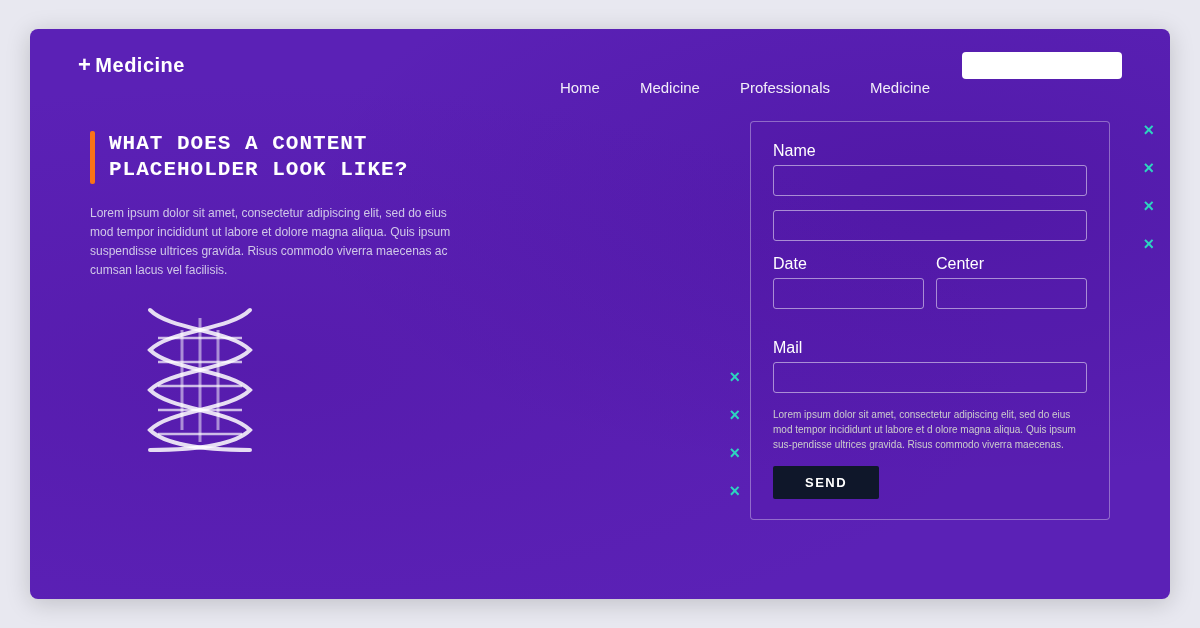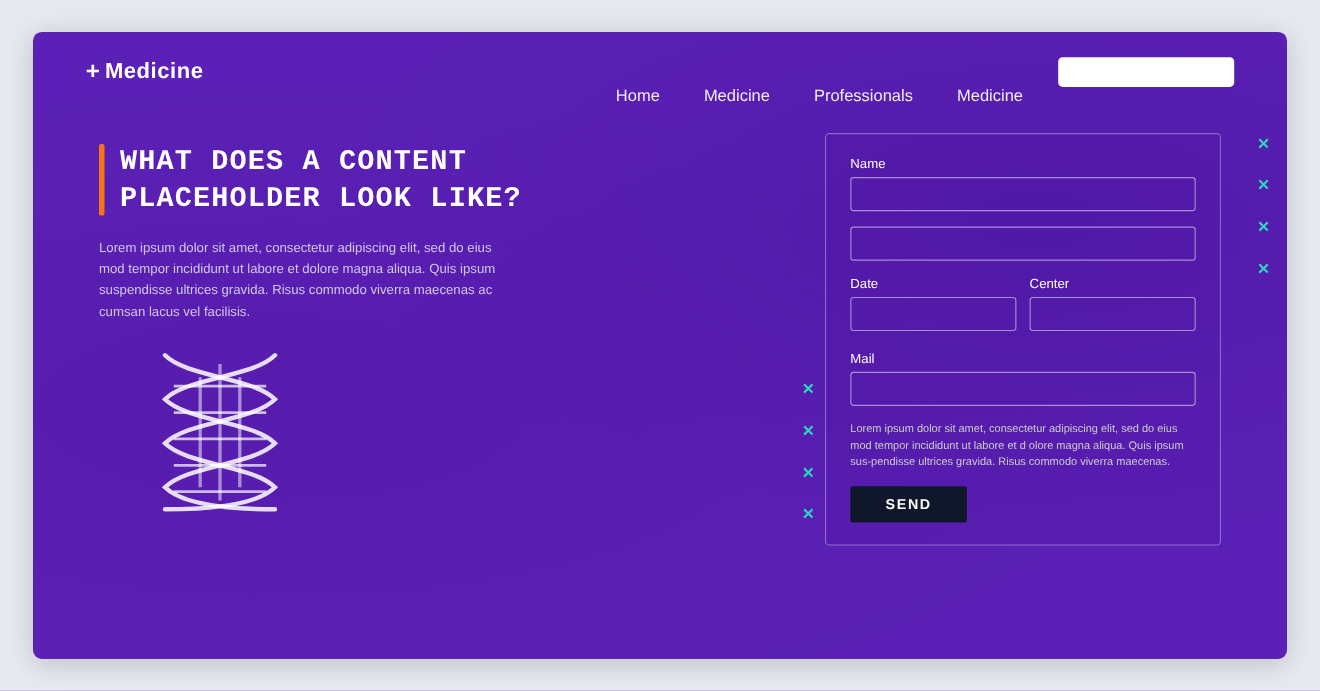--- a/index.html
+++ b/index.html
@@ -113,21 +113,21 @@
     }
 
     .orange-bar {
       width: 5px;
       background: #f97316;
       border-radius: 2px;
       flex-shrink: 0;
     }
 
     .main-heading {
-      font-size: 26px;
+      font-size: 21px;
       font-weight: 900;
       color: #fff;
       line-height: 1.25;
       text-transform: uppercase;
       letter-spacing: 1px;
       font-family: 'Courier New', monospace;
     }
 
     .body-text {
       color: #d0c8e8;
@@ -184,21 +184,21 @@
       padding: 20px 22px;
       background: rgba(80, 20, 160, 0.2);
     }
 
     .form-group {
       margin-bottom: 14px;
     }
 
     .form-label {
       color: #fff;
-      font-size: 12px;
+      font-size: 16px;
       margin-bottom: 5px;
       display: block;
     }
 
     .form-input {
       width: 100%;
       background: transparent;
       border: 1px solid rgba(255,255,255,0.5);
       border-radius: 3px;
       padding: 7px 8px;
@@ -208,21 +208,21 @@
     }
 
     .form-row {
       display: flex;
       gap: 12px;
       margin-bottom: 14px;
     }
 
     .form-row .form-group {
       flex: 1;
-      margin-bottom: 4px;
+      margin-bottom: 16px;
     }
 
     .form-textarea-desc {
       color: #ccc;
       font-size: 10px;
       line-height: 1.5;
       margin-bottom: 14px;
     }
 
     .send-btn {

